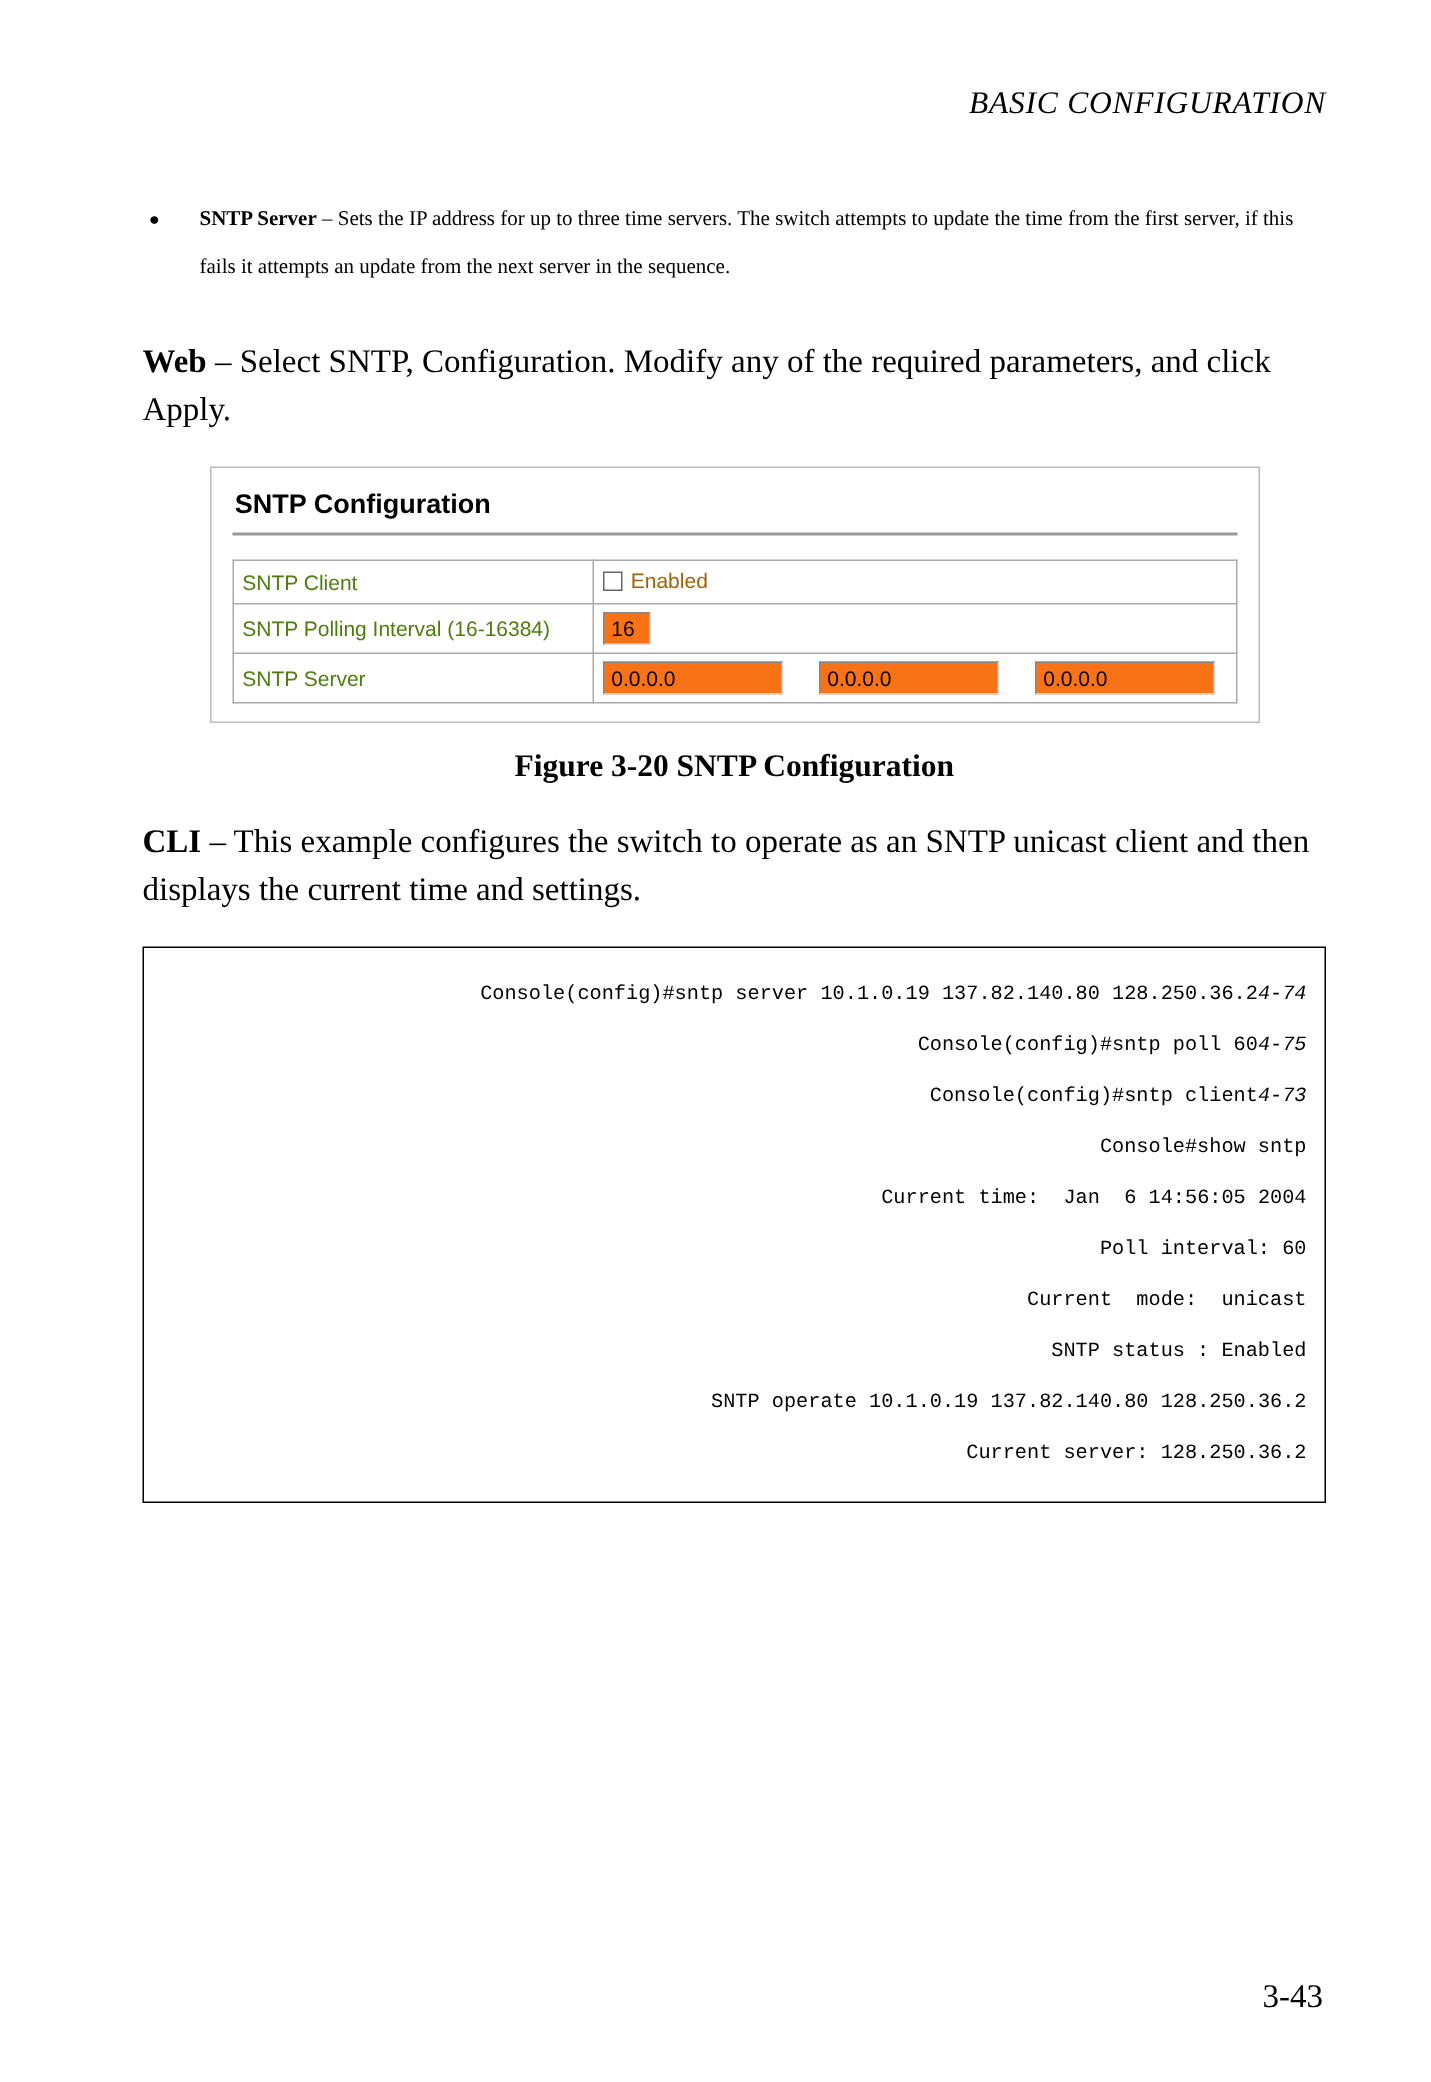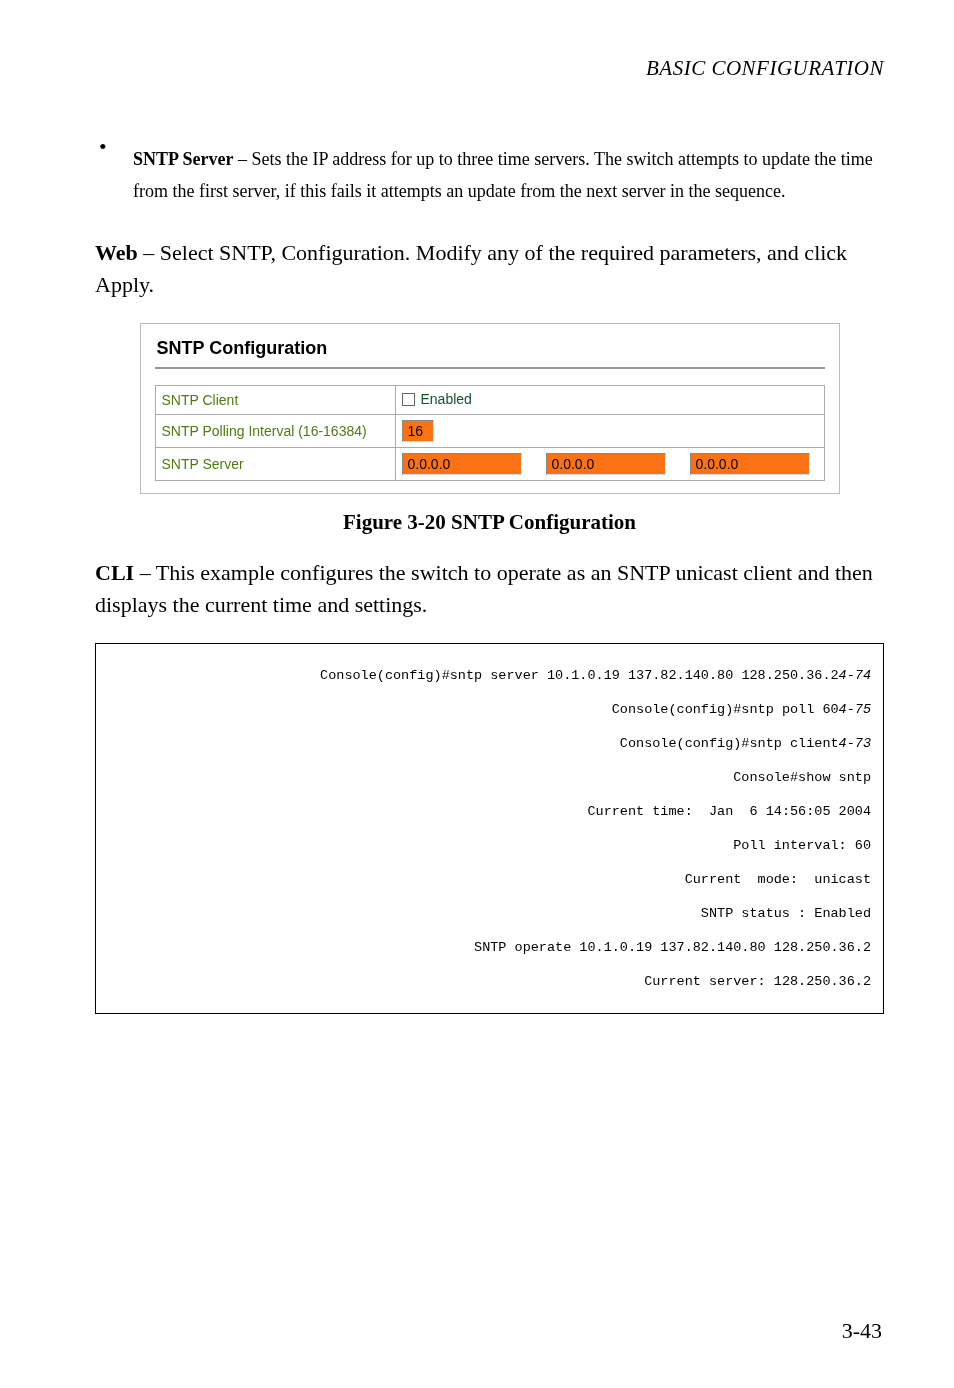--- a/index.html
+++ b/index.html
@@ -30,23 +30,22 @@
       margin-bottom: 30px;
     }
     .bullet {
       width: 38px;
       font-size: 22px;
       line-height: 32px;
       padding-left: 4px;
     }
     .bullet-text {
       flex: 1;
-      font-size: 18px;
+      font-size: 14px;
       line-height: 32px;
-      margin-top: 12px;
     }
     .bullet-text b {
       font-weight: bold;
     }
     .para {
       font-size: 22px;
       line-height: 32px;
       margin-bottom: 22px;
     }
     .para b {
@@ -94,21 +93,21 @@
       gap: 6px;
     }
     .cb {
       width: 13px;
       height: 13px;
       border: 1px solid #666;
       display: inline-block;
       background: #fff;
     }
     .checkbox-label {
-      color: #14532d;
+      color: #a16207;
     }
     .txt-input {
       font-family: Arial, Helvetica, sans-serif;
       font-size: 14px;
       border: 1px solid #888;
       border-right-color: #ddd;
       border-bottom-color: #ddd;
       padding: 2px 5px;
       background: #f97316;
       width: 120px;

